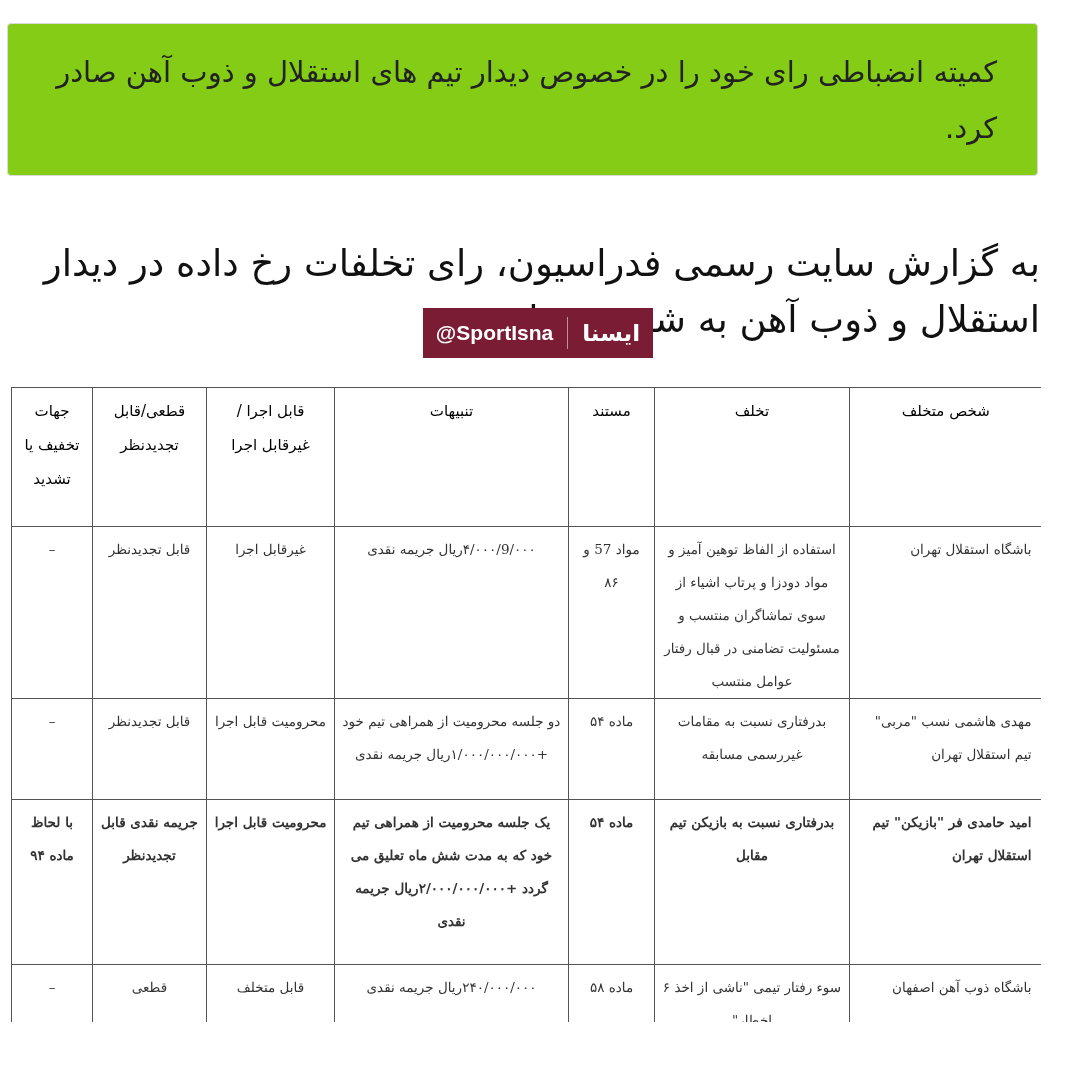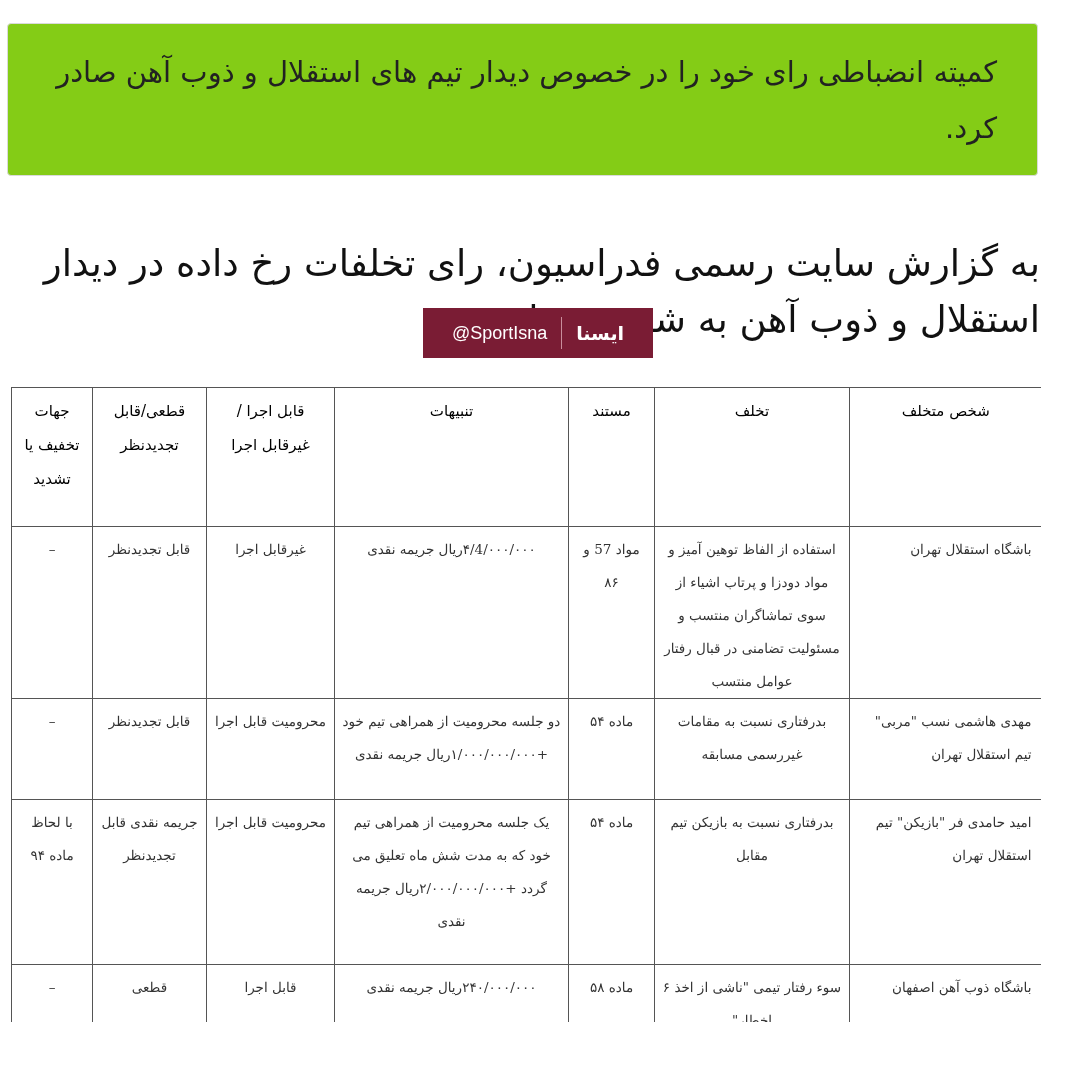--- a/index.html
+++ b/index.html
@@ -7,34 +7,34 @@
          font-family:"DejaVu Sans", sans-serif; color:#1a1a1a; }
   .callout { position:absolute; left:7px; top:23px; width:1031px; height:153px;
              box-sizing:border-box; background:#84cc16; border:1.5px solid #dadada;
              border-radius:4px; direction:rtl; padding:20px 40px 0 36px;
              font-size:29px; line-height:56px; color:#222; }
   .lead { position:absolute; right:40px; top:236px; width:1030px; direction:rtl;
           font-size:37px; line-height:56px; color:#111; text-align:right; }
   .badge { position:absolute; left:423px; top:308px; width:230px; height:50px;
            background:#7a1c34; color:#fff; display:flex; align-items:center;
            justify-content:center; direction:ltr; }
-  .badge .handle { font-family:"Liberation Sans", sans-serif; font-weight:normal; font-size:18px; padding:0 14px 0 0; }
+  .badge .handle { font-family:"Liberation Sans", sans-serif; font-weight:bold; font-size:21px; padding:0 14px 0 0; }
   .badge .sep { width:1px; height:32px; background:#c98d9b; }
-  .badge .brand { font-size:19px; font-weight:bold; padding:0 0 0 14px; direction:rtl; }
+  .badge .brand { font-size:23px; font-weight:bold; padding:0 0 0 14px; direction:rtl; }
   .table-wrap { position:absolute; left:11px; top:387px; width:1030px; height:635px; overflow:hidden; }
   table { border-collapse:collapse; direction:rtl; table-layout:fixed; width:1030px;
           font-family:"DejaVu Serif", serif; }
   th, td { border:1.5px solid #555; vertical-align:top; text-align:center; padding:6px 6px 0 6px; }
   th { font-family:"DejaVu Sans", sans-serif; font-weight:normal; font-size:15px; line-height:34px; height:132px; color:#000; }
   td { font-size:13.5px; line-height:33px; color:#333; }
   tr > *:first-child { border-right:none; }
   td.person { text-align:right; padding-right:10px;margin-top:45px; }
   tr.r1 td { height:158px; }
   tr.r2 td { height:94px; }
-  tr.r3 td { height:158px; }
+  tr.r3 td { height:158px;font-weight:bold; }
   tr.r4 td { height:80px; }
 </style>
 </head>
 <body>
 
 <div class="callout">
   <span>کمیته انضباطی رای خود را در خصوص دیدار تیم های استقلال و ذوب آهن صادر کرد.</span>
 </div>
 
 <div class="lead">
@@ -67,21 +67,21 @@
         <th>قابل اجرا /غیرقابل اجرا</th>
         <th>قطعی/قابل تجدیدنظر</th>
         <th>جهات تخفیف یا تشدید</th>
       </tr>
     </thead>
     <tbody>
       <tr class="r1">
         <td class="person">باشگاه استقلال تهران</td>
         <td>استفاده از الفاظ توهین آمیز و مواد دودزا و پرتاب اشیاء از سوی تماشاگران منتسب و مسئولیت تضامنی در قبال رفتار عوامل منتسب</td>
         <td>مواد 57 و ۸۶</td>
-        <td>۴/4/۰۰۰/۰۰۰ریال جریمه نقدی</td>
+        <td>۴/۰۰۰/9/۰۰۰ریال جریمه نقدی</td>
         <td>غیرقابل اجرا</td>
         <td>قابل تجدیدنظر</td>
         <td>–</td>
       </tr>
       <tr class="r2">
         <td class="person">مهدی هاشمی نسب "مربی" تیم استقلال تهران</td>
         <td>بدرفتاری نسبت به مقامات غیررسمی مسابقه</td>
         <td>ماده ۵۴</td>
         <td>دو جلسه محرومیت از همراهی تیم خود +۱/۰۰۰/۰۰۰/۰۰۰ریال جریمه نقدی</td>
         <td>محرومیت قابل اجرا</td>
@@ -95,19 +95,19 @@
         <td>یک جلسه محرومیت از همراهی تیم خود که به مدت شش ماه تعلیق می گردد +۲/۰۰۰/۰۰۰/۰۰۰ریال جریمه نقدی</td>
         <td>محرومیت قابل اجرا</td>
         <td>جریمه نقدی قابل تجدیدنظر</td>
         <td>با لحاظ ماده ۹۴</td>
       </tr>
       <tr class="r4">
         <td class="person">باشگاه ذوب آهن اصفهان</td>
         <td>سوء رفتار تیمی "ناشی از اخذ ۶ اخطار"</td>
         <td>ماده ۵۸</td>
         <td>۲۴۰/۰۰۰/۰۰۰ریال جریمه نقدی</td>
-        <td>قابل اجرا</td>
+        <td>قابل متخلف</td>
         <td>قطعی</td>
         <td>–</td>
       </tr>
     </tbody>
   </table>
 </div>
 
 </body></html>

